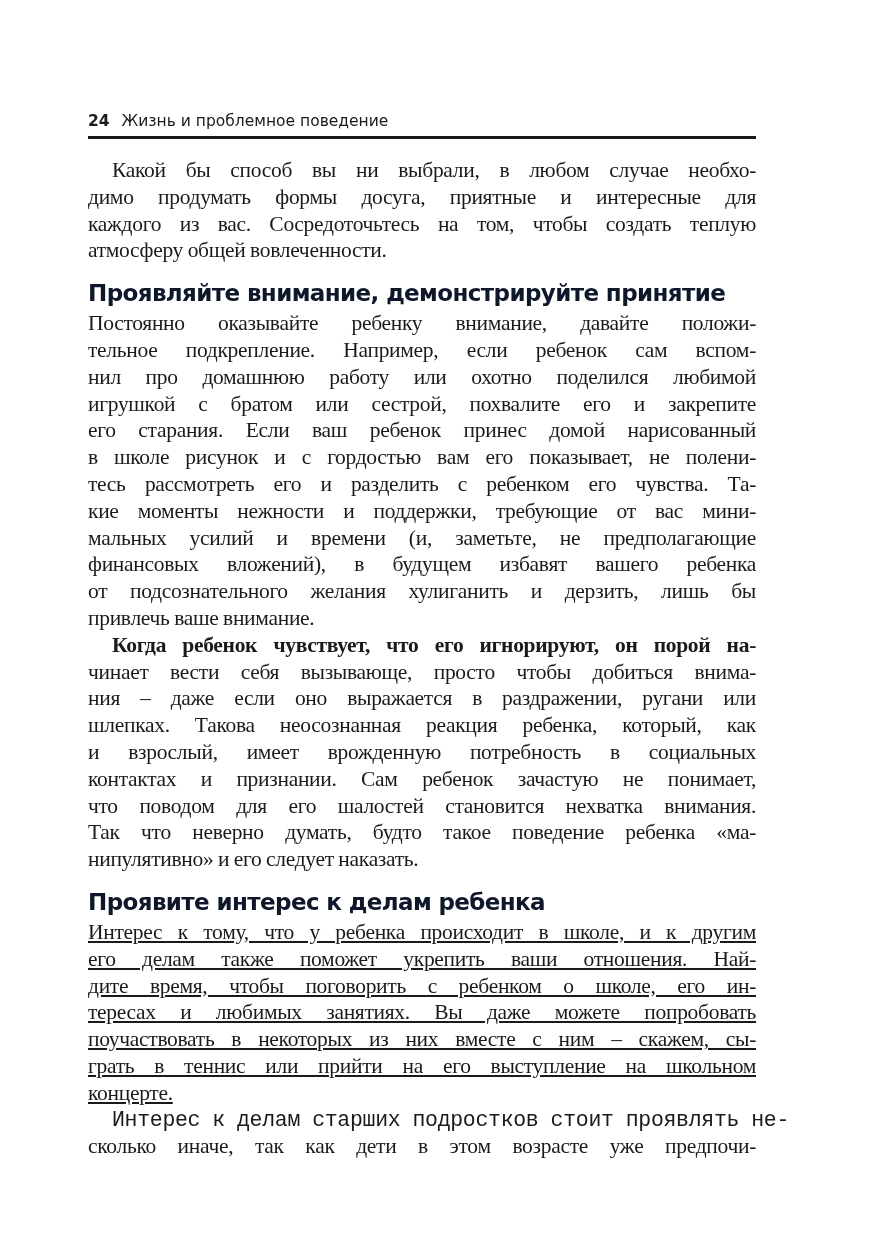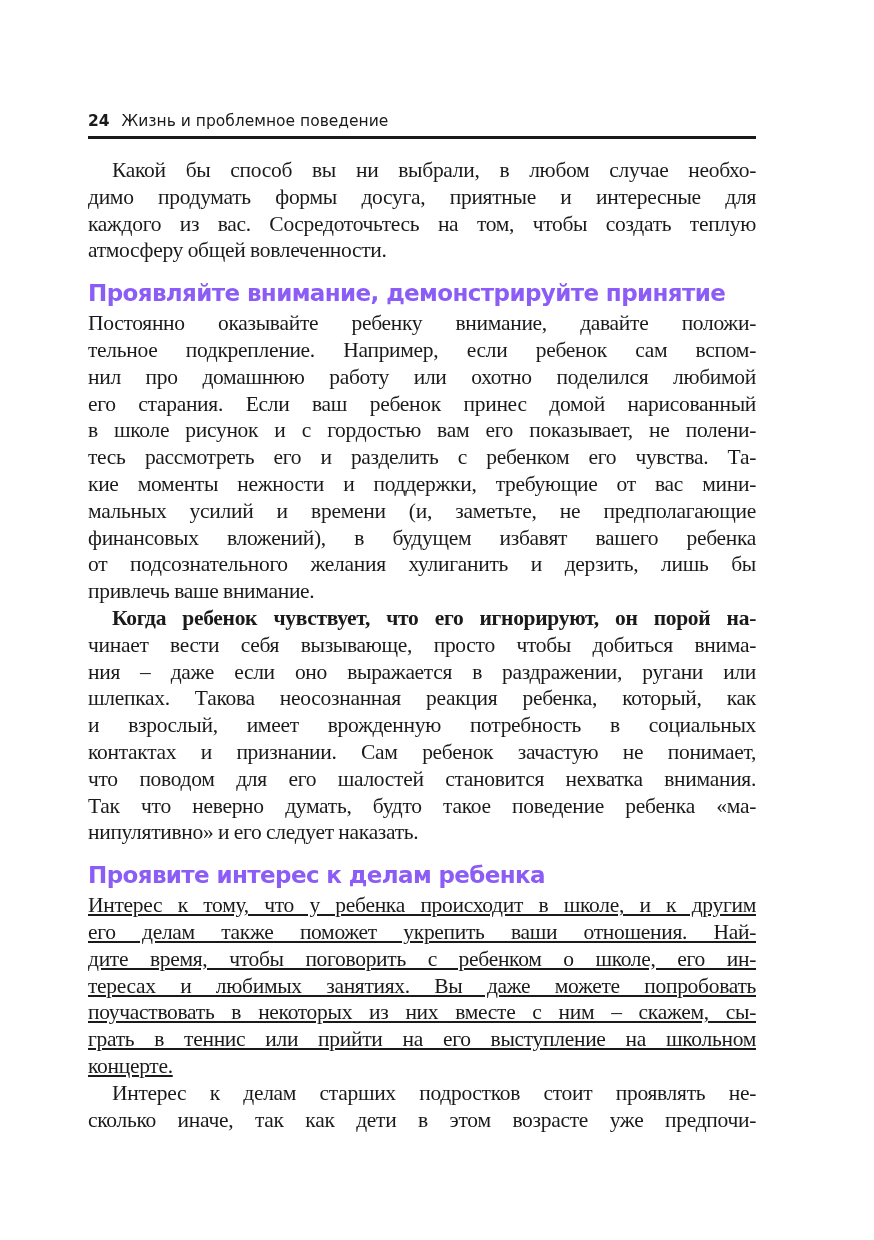--- a/index.html
+++ b/index.html
@@ -4,21 +4,21 @@
 <style>
   html, body { margin: 0; padding: 0; background: #ffffff; }
   body { width: 874px; height: 1240px; position: relative; overflow: hidden; }
   .page { position: absolute; left: 88px; top: 88px; width: 668px; color: #1a1a1a; margin-top: 20px; }
   .running-head { height: 26px; font-family: "DejaVu Sans", sans-serif; font-size: 15.5px; line-height: 26px; white-space: nowrap; }
   .running-head .num { font-weight: bold; margin-right: 12px; }
   .rule { height: 3px; background: #1a1a1a; margin-top: 2px; }
   .body-text { font-family: "Liberation Serif", serif; font-size: 21.5px; line-height: 26.8px; text-align: justify; text-align-last: left; letter-spacing: -0.3px; word-spacing: -0.5px; }
   .line { display: block; text-align: justify; text-align-last: justify; white-space: nowrap; overflow: visible; }
   .line.last { text-align-last: left; }
-  h2 { font-family: "DejaVu Sans", sans-serif; font-weight: bold; font-size: 23px; letter-spacing: -0.6px; margin: 0; line-height: 30px; color: #8b5cf6; }
+  h2 { font-family: "DejaVu Sans", sans-serif; font-weight: bold; font-size: 23px; letter-spacing: -0.6px; margin: 0; line-height: 30px; color: #0f172a; }
 </style>
 </head>
 <body>
 
 <div class="page">
   <div class="running-head">
     <span class="num">24</span><span>Жизнь и проблемное поведение</span>
   </div>
   <div class="rule"></div>
 
@@ -28,20 +28,21 @@
     <span class="line">каждого из вас. Сосредоточьтесь на том, чтобы создать теплую</span>
     <span class="line last">атмосферу общей вовлеченности.</span>
   </div>
 
   <h2 style="margin-top:14px;">Проявляйте внимание, демонстрируйте принятие</h2>
 
   <div class="body-text" style="margin-top:2px;">
     <span class="line">Постоянно оказывайте ребенку внимание, давайте положи-</span>
     <span class="line">тельное подкрепление. Например, если ребенок сам вспом-</span>
     <span class="line">нил про домашнюю работу или охотно поделился любимой</span>
+    <span class="line">игрушкой с братом или сестрой, похвалите его и закрепите</span>
     <span class="line">его старания. Если ваш ребенок принес домой нарисованный</span>
     <span class="line">в школе рисунок и с гордостью вам его показывает, не полени-</span>
     <span class="line">тесь рассмотреть его и разделить с ребенком его чувства. Та-</span>
     <span class="line">кие моменты нежности и поддержки, требующие от вас мини-</span>
     <span class="line">мальных усилий и времени (и, заметьте, не предполагающие</span>
     <span class="line">финансовых вложений), в будущем избавят вашего ребенка</span>
     <span class="line">от подсознательного желания хулиганить и дерзить, лишь бы</span>
     <span class="line last">привлечь ваше внимание.</span>
   </div>
 
@@ -63,16 +64,16 @@
     <span class="line">Интерес к тому, что у ребенка происходит в школе, и к другим</span>
     <span class="line">его делам также поможет укрепить ваши отношения. Най-</span>
     <span class="line">дите время, чтобы поговорить с ребенком о школе, его ин-</span>
     <span class="line">тересах и любимых занятиях. Вы даже можете попробовать</span>
     <span class="line">поучаствовать в некоторых из них вместе с ним – скажем, сы-</span>
     <span class="line">грать в теннис или прийти на его выступление на школьном</span>
     <span class="line last">концерте.</span>
   </div>
 
   <div class="body-text">
-    <span class="line" style="padding-left:24px;">Интерес к делам старших подростков стоит проявлять не-</span>
+    <span class="line" style="padding-left:24px;font-family:Liberation Mono, monospace;">Интерес к делам старших подростков стоит проявлять не-</span>
     <span class="line">сколько иначе, так как дети в этом возрасте уже предпочи-</span>
   </div>
 </div>
 
 </body></html>

